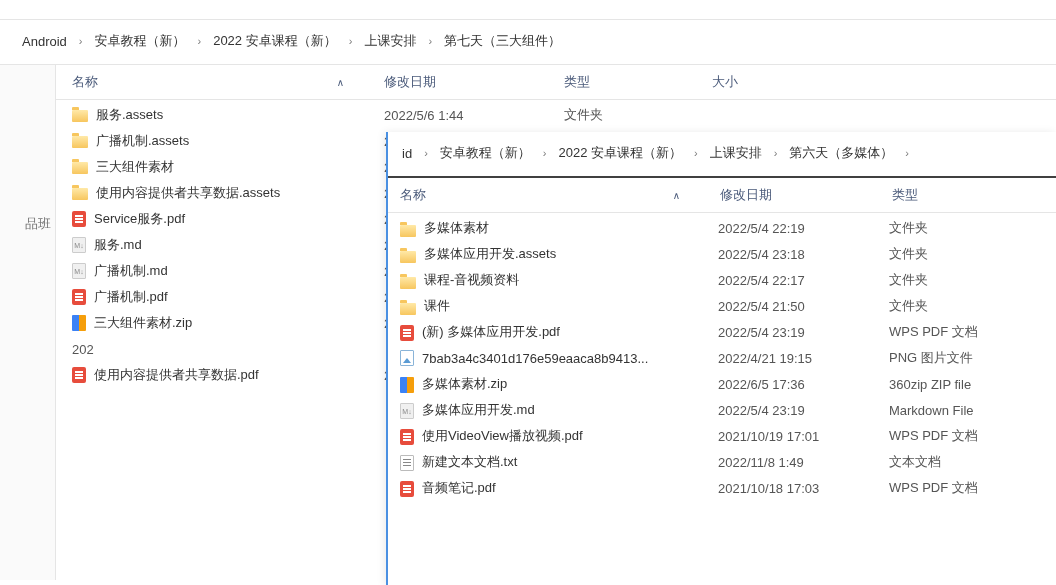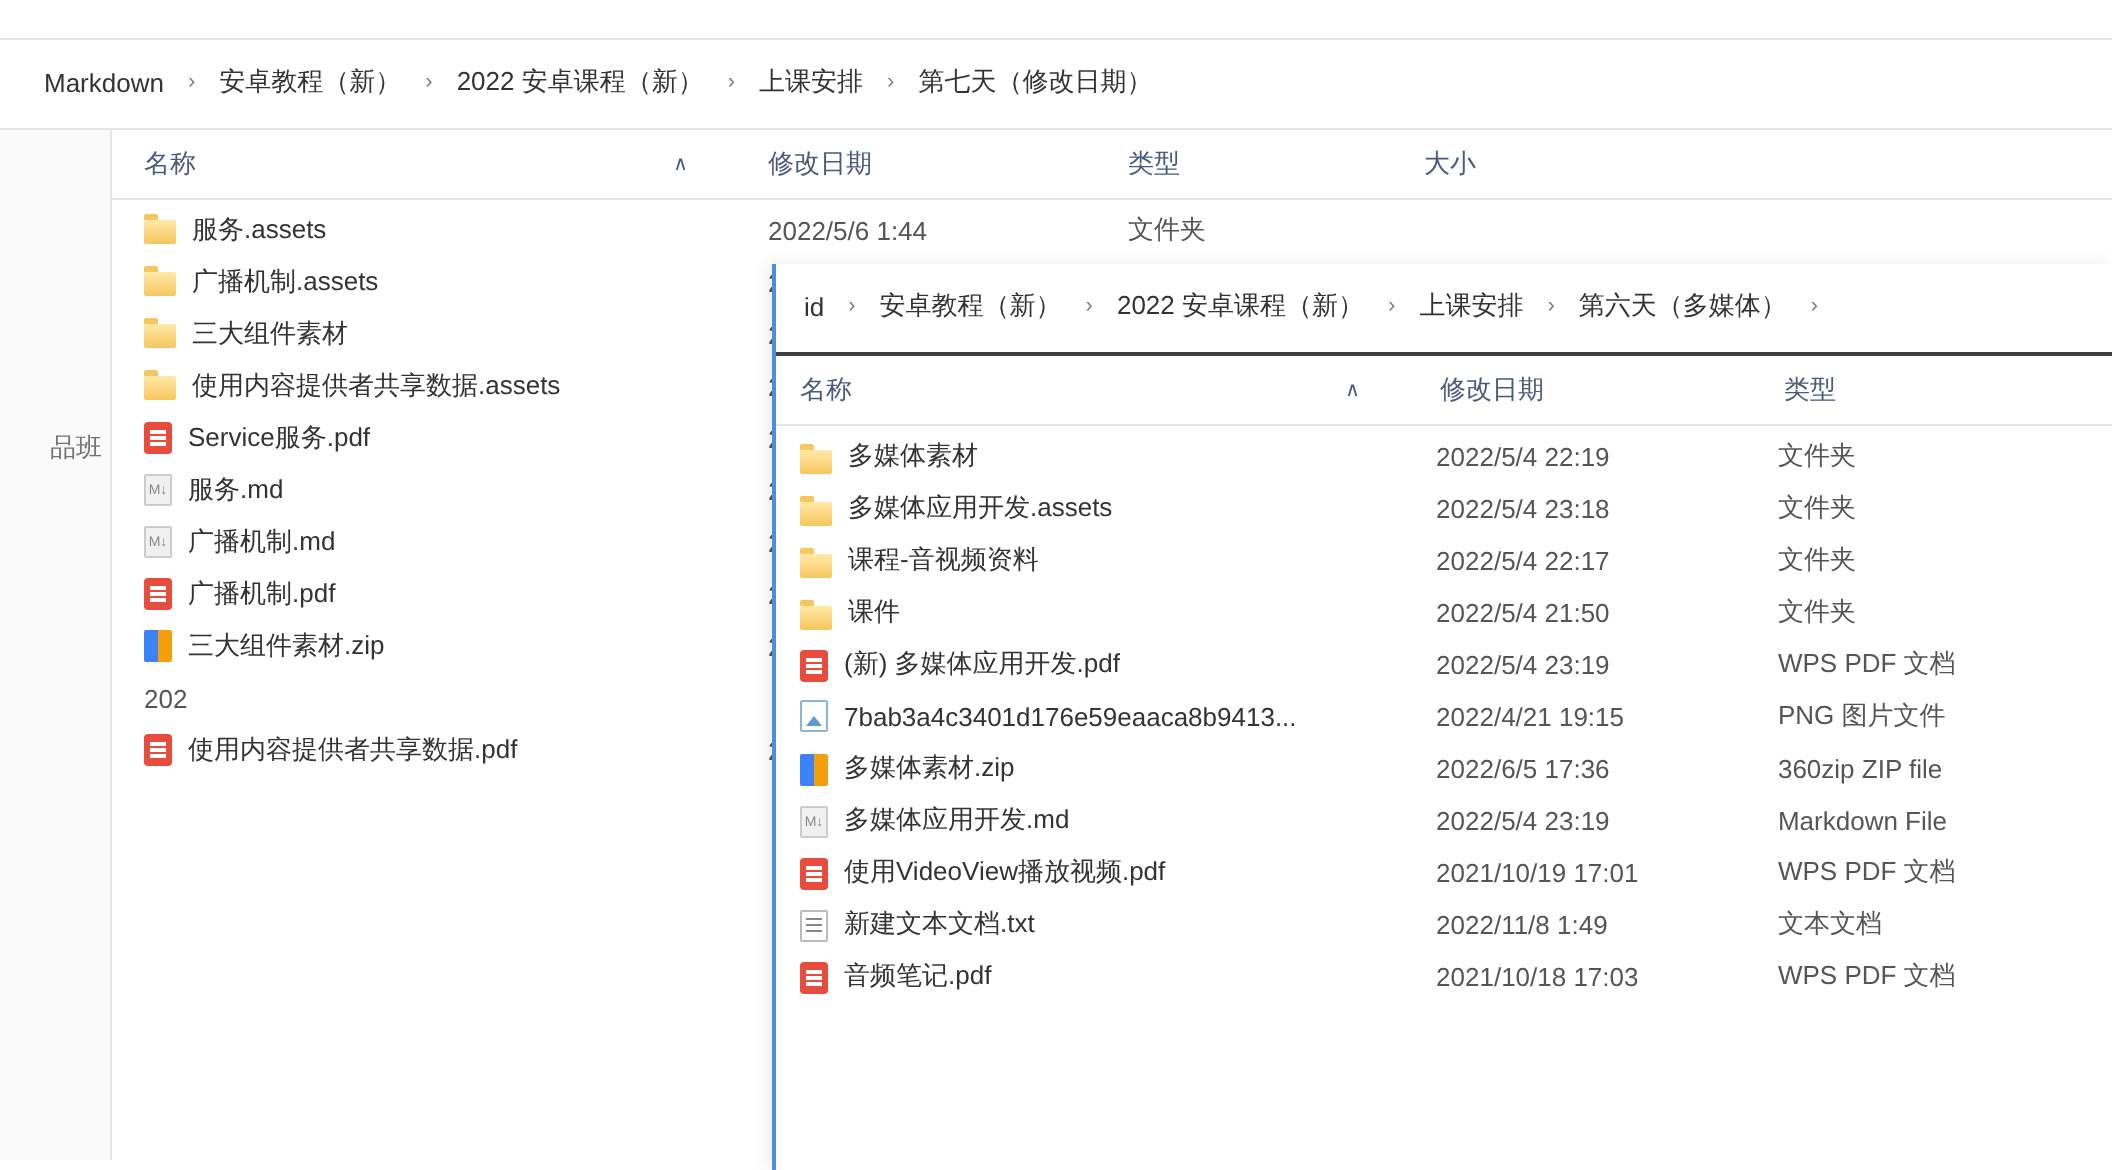--- a/index.html
+++ b/index.html
@@ -204,29 +204,29 @@
     .window2 .cell-name { width: 320px; display: flex; align-items: flex-end; gap: 8px; white-space: nowrap; overflow: hidden; text-overflow: ellipsis; }
     .window2 .cell-date { width: 172px; color: #555; }
     .window2 .cell-type { width: 160px; color: #555; }
   </style>
 </head>
 <body>
 
 <div class="toolbar-strip"></div>
 
 <div class="breadcrumb" id="bc1">
-    <span class="breadcrumb-item">Markdown</span>
+    <span class="breadcrumb-item">Android</span>
     <span class="breadcrumb-chev">›</span>
     <span class="breadcrumb-item">安卓教程（新）</span>
     <span class="breadcrumb-chev">›</span>
     <span class="breadcrumb-item">2022 安卓课程（新）</span>
     <span class="breadcrumb-chev">›</span>
     <span class="breadcrumb-item">上课安排</span>
     <span class="breadcrumb-chev">›</span>
-    <span class="breadcrumb-item">第七天（修改日期）</span>
+    <span class="breadcrumb-item">第七天（三大组件）</span>
   </div>
 
 <div class="main-area">
   <div class="sidebar">
     <span>品班</span>
   </div>
   <div class="file-pane">
     <div class="columns-header">
       <div class="col-name col-header">
         <span>名称</span>

